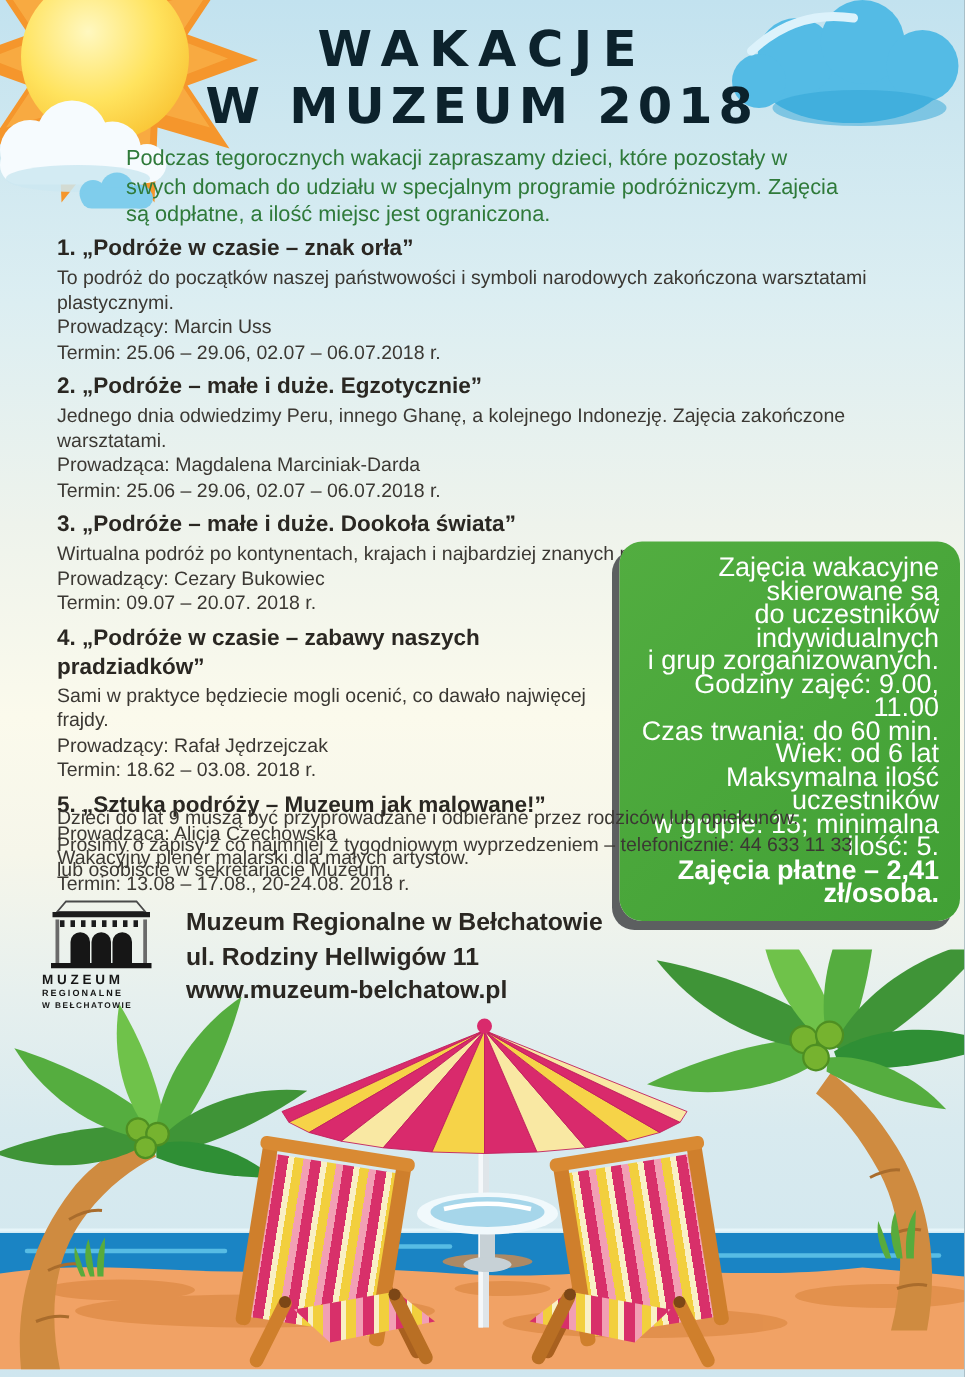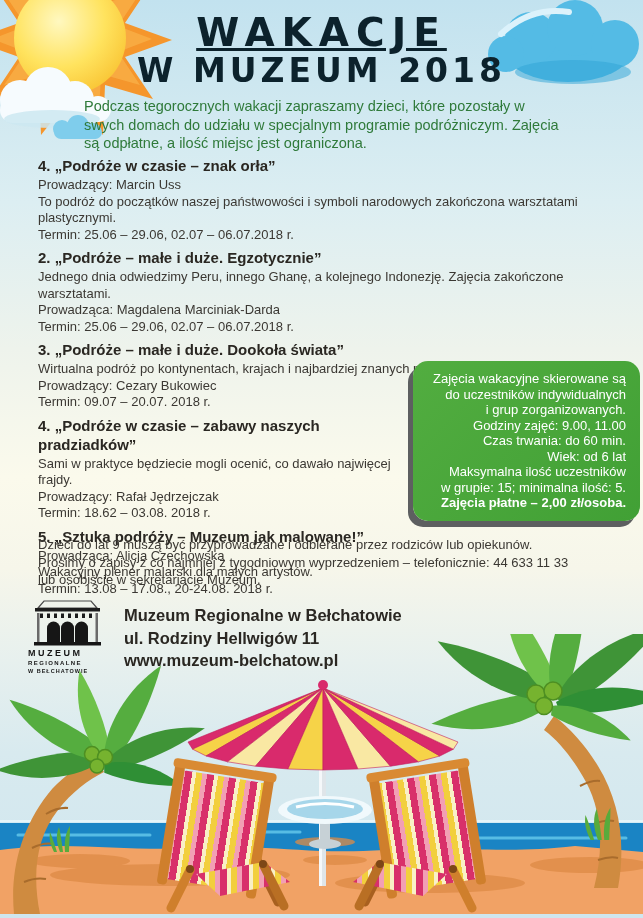--- a/index.html
+++ b/index.html
@@ -8,35 +8,35 @@
     font-family:"Liberation Sans",sans-serif;
     background:linear-gradient(180deg,
       #c2e2ef 0%, #cde7f0 9%, #dceef2 22%, #eef3ec 38%,
       #fbfaec 52%, #f6f6ea 62%, #e7f0ee 72%, #d8eaef 82%, #cfe6ef 100%);
   }
   .abs{position:absolute;}
   
   .title{top:14px;left:0;width:643px;text-align:center;
     font-family:"DejaVu Sans","Liberation Sans",sans-serif;
     font-weight:900;color:var(--title,#0c222c);line-height:38px;}
-  .title-l1{font-size:39px;letter-spacing:7px;text-decoration:underline;}
+  .title-l1{font-size:33px;letter-spacing:7px;}
   .title-l2{font-size:33px;letter-spacing:4px;}
   .intro{top:97px;left:84px;width:475px;text-align:left;
     color:var(--intro,#2f7a3a);font-size:14.5px;line-height:18.6px;font-weight:500;}
   
   .programs{top:156px;left:38px;width:601px;color:var(--body-text,#3b3833);}
   .program{margin-bottom:5px;}
   .program-title{font-size:15px;line-height:19px;font-weight:bold;color:#2a2722;margin-bottom:2px;}
   .program-line{font-size:13px;line-height:16.5px;}
   
   .info-box{top:361px;left:413px;right:3px;border-radius:15px;
     background:linear-gradient(135deg,#52ad40,var(--box-bg,#3f9a33));
     box-shadow:-5px 6px 0 rgba(66,68,72,.85);
     padding:10px 14px 10px 10px;color:var(--box-text,#ffffff);
-    text-align:right;font-size:13px;line-height:15.5px;font-weight:500;}
+    text-align:right;font-size:18px;line-height:15.5px;font-weight:500;}
   .info-highlight{font-weight:bold;}
   
   .note{top:536px;left:38px;width:580px;color:var(--body-text,#3b3833);
     font-size:13px;line-height:17.5px;}
   
   .logo{top:598px;left:28px;width:78px;color:#161616;}
   .logo-art{display:block;margin:0 auto;}
   .logo-l1{font-size:9px;font-weight:bold;letter-spacing:2.5px;line-height:11px;}
   .logo-l2{font-size:6px;font-weight:bold;letter-spacing:1.4px;line-height:8px;}
   .logo-l3{font-size:5.5px;font-weight:bold;letter-spacing:1px;line-height:8px;}
@@ -103,23 +103,23 @@
 
   <div class="abs title">
     <div class="title-l1">WAKACJE</div>
     <div class="title-l2">W MUZEUM 2018</div>
   </div>
 
   <div class="abs intro">Podczas tegorocznych wakacji zapraszamy dzieci, które pozostały w swych domach do udziału w specjalnym programie podróżniczym. Zajęcia są odpłatne, a ilość miejsc jest ograniczona.</div>
 
   <div class="abs programs">
     <div class="program">
-      <div class="program-title">4. „Podróże w czasie – znak orła”</div>
+      <div class="program-title">1. „Podróże w czasie – znak orła”</div>
+      <div class="program-line">To podróż do początków naszej państwowości i symboli narodowych zakończona warsztatami plastycznymi.</div>
       <div class="program-line">Prowadzący: Marcin Uss</div>
-      <div class="program-line">To podróż do początków naszej państwowości i symboli narodowych zakończona warsztatami plastycznymi.</div>
       <div class="program-line">Termin: 25.06 – 29.06, 02.07 – 06.07.2018 r.</div>
     </div>
     <div class="program">
       <div class="program-title">2. „Podróże – małe i duże. Egzotycznie”</div>
       <div class="program-line">Jednego dnia odwiedzimy Peru, innego Ghanę, a kolejnego Indonezję. Zajęcia zakończone warsztatami.</div>
       <div class="program-line">Prowadząca: Magdalena Marciniak-Darda</div>
       <div class="program-line">Termin: 25.06 – 29.06, 02.07 – 06.07.2018 r.</div>
     </div>
     <div class="program">
       <div class="program-title">3. „Podróże – małe i duże. Dookoła świata”</div>
@@ -143,21 +143,21 @@
 
   <div class="abs info-box">
     <div class="info-line">Zajęcia wakacyjne skierowane są</div>
     <div class="info-line">do uczestników indywidualnych</div>
     <div class="info-line">i grup zorganizowanych.</div>
     <div class="info-line">Godziny zajęć: 9.00, 11.00</div>
     <div class="info-line">Czas trwania: do 60 min.</div>
     <div class="info-line">Wiek: od 6 lat</div>
     <div class="info-line">Maksymalna ilość uczestników</div>
     <div class="info-line">w grupie: 15; minimalna ilość: 5.</div>
-    <div class="info-line info-highlight">Zajęcia płatne – 2,00 zł/osoba.</div>
+    <div class="info-line info-highlight">Zajęcia płatne – 2,41 zł/osoba.</div>
   </div>
 
   <div class="abs note">
     <div>Dzieci do lat 9 muszą być przyprowadzane i odbierane przez rodziców lub opiekunów.</div>
     <div>Prosimy o zapisy z co najmniej z tygodniowym wyprzedzeniem – telefonicznie: 44 633 11 33</div>
     <div>lub osobiście w sekretariacie Muzeum.</div>
   </div>
 
   <div class="abs logo">
     <svg class="logo-art" width="75" height="50" viewBox="0 0 75 50">

